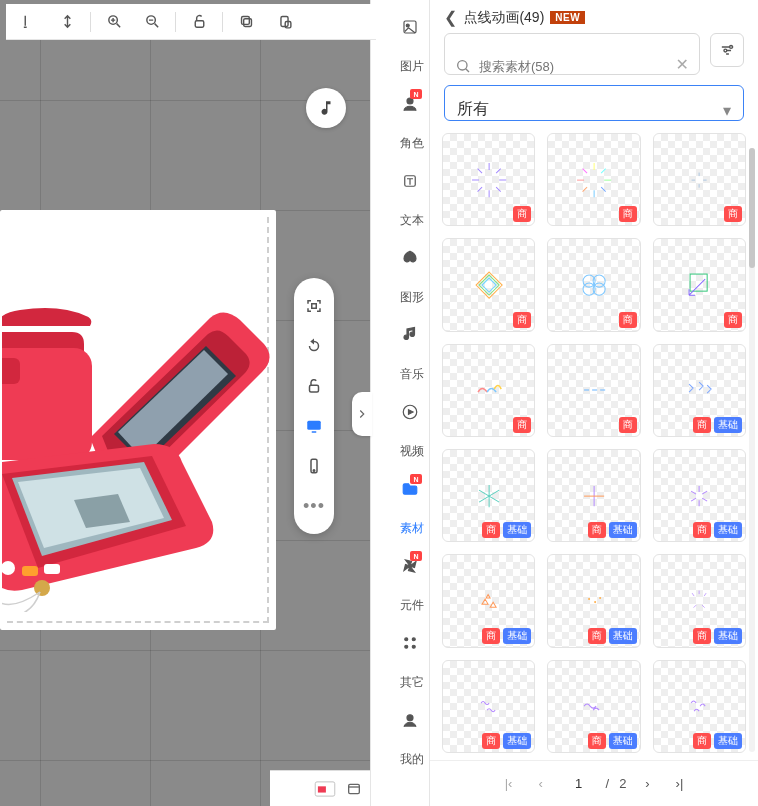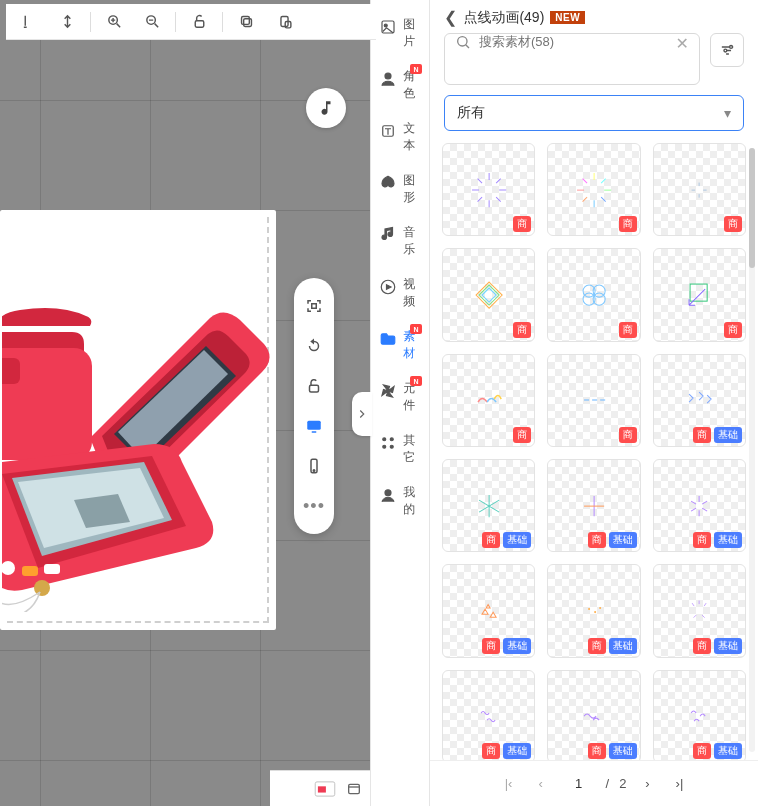--- a/index.html
+++ b/index.html
@@ -34,42 +34,42 @@
 
   .expand-handle{position:absolute; right:-2px; top:392px; width:20px; height:44px; background:#fff; border-radius:10px 0 0 10px; box-shadow:-1px 1px 3px rgba(0,0,0,.15); display:flex; align-items:center; justify-content:center; color:#666; cursor:pointer;}
   .expand-handle svg{width:14px;height:14px;}
 
   .bottom-bar{ position:absolute; left:270px; right:0; bottom:0; height:36px; background:#fff; border-top:1px solid #ddd; display:flex; align-items:center; justify-content:flex-end; padding:0 8px; gap:10px;}
   .bottom-bar .mini{ width:22px; height:16px; }
   .bottom-bar .panelico{ width:16px;height:16px; color:#666; cursor:pointer;}
 
   
   .vnav{ width:60px; border-left:1px solid #e5e5e5; border-right:1px solid #e5e5e5; display:flex; flex-direction:column; align-items:center; padding-top:14px; gap:14px; background:#fff;}
-  .vnav .nitem{ display:flex; flex-direction:row; align-items:flex-start; gap:3px; width:48px; color:#555; font-size:12px; cursor:pointer; position:relative; padding:2px 0;}
+  .vnav .nitem{ display:flex; flex-direction:column; align-items:flex-end; gap:20px; width:48px; color:#555; font-size:12px; cursor:pointer; position:relative; padding:2px 0;}
   .vnav .nitem.active{ color:#2b7cff; }
   .vnav .nitem .ic{ width:28px; height:22px; display:flex; align-items:center; justify-content:center;}
   .vnav .nitem .ic svg{width:18px;height:18px;}
   .vnav .nitem .nb{ position:absolute; top:-2px; right:2px; width:12px; height:10px; background:#ff4242; color:#fff; font-size:7px; border-radius:2px; display:flex;align-items:center;justify-content:center; font-weight:bold;}
 
   
   .panel{ flex:1; display:flex; flex-direction:column; background:#fff; position:relative;}
   .panel .hdr{ padding:8px 14px 6px 14px; display:flex; align-items:center; gap:6px; color:#333; font-size:14px;}
   .panel .hdr .chev{ color:#555; font-size:16px; cursor:pointer;}
   .panel .hdr .new{ background:#c2410c; color:#fff; font-size:10px; padding:1px 5px; border-radius:0; font-weight:bold; letter-spacing:.5px;}
 
   .searchrow{ padding:0 14px 10px 14px; display:flex; gap:10px;}
-  .search{ flex:1; height:52px; border:1px solid #d9d9d9; border-radius:6px; display:flex; align-items:flex-start; padding:0 10px; color:#888;}
+  .search{ flex:1; height:42px; border:1px solid #d9d9d9; border-radius:6px; display:flex; align-items:flex-end; padding:0 10px; color:#888;}
   .search svg{width:16px;height:16px; color:#888; margin-right:8px;}
   .search input{ border:none; outline:none; flex:1; font-size:13px; color:#333; background:transparent;}
   .search .clr{ color:#aaa; cursor:pointer; font-size:16px;}
   .filterbtn{ width:34px; height:34px; border:1px solid #d9d9d9; border-radius:6px; display:flex; align-items:center; justify-content:center; color:#555; cursor:pointer;}
   .filterbtn svg{width:17px;height:17px;}
 
   .selectrow{ padding:0 14px 12px 14px;}
-  .select{ height:36px; border:1.5px solid #3b82f6; border-radius:6px; display:flex; align-items:center; justify-content:space-between; padding:0 12px; color:#333; font-size:14px; cursor:pointer;}
+  .select{ height:36px; border:1.5px solid #3b82f6; border-radius:6px; display:flex; align-items:flex-end; justify-content:space-between; padding:0 12px; color:#333; font-size:16px; cursor:pointer;}
   .select .dd{ color:#888;}
 
   .gridwrap{ flex:1; overflow:hidden; padding:0 12px;}
   .thumbs{ display:grid; grid-template-columns:repeat(3, 1fr); gap:12px; }
   .thumb{ aspect-ratio:1/1; border:1px solid #e3e3e3; border-radius:6px; position:relative; cursor:pointer;
           background-image:
             linear-gradient(45deg,#eee 25%,transparent 25%),
             linear-gradient(-45deg,#eee 25%,transparent 25%),
             linear-gradient(45deg,transparent 75%,#eee 75%),
             linear-gradient(-45deg,transparent 75%,#eee 75%);

